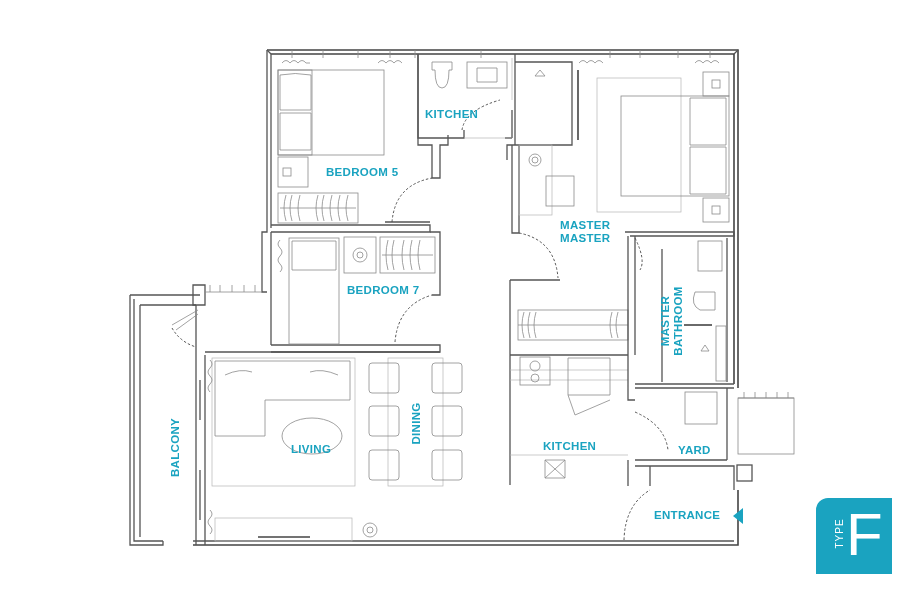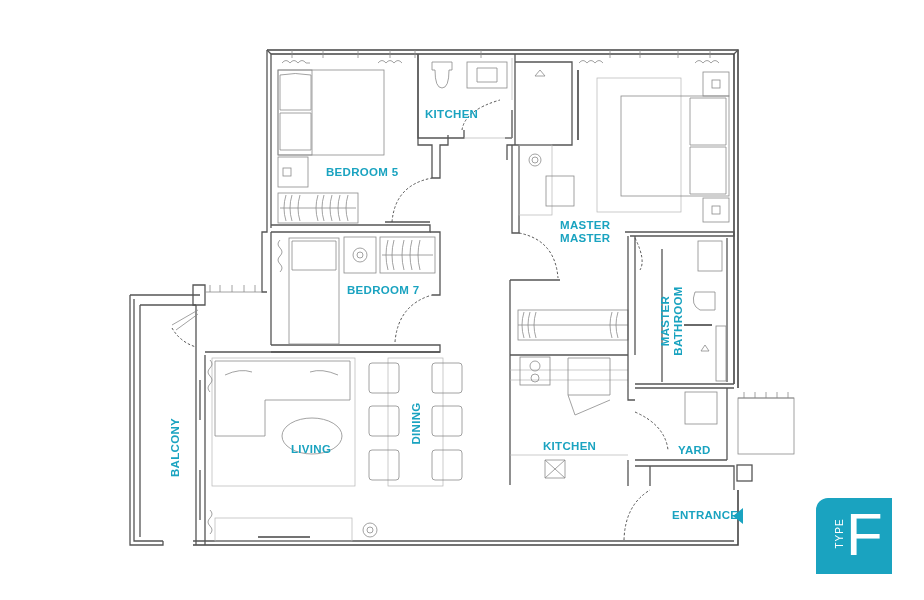--- a/index.html
+++ b/index.html
@@ -168,19 +168,19 @@
 <div class="lbl" style="left:347px; top:284px;">BEDROOM 7</div>
 <div class="lbl vert" style="left:632px; top:308px; width:80px;">
   <div>MASTER</div>
   <div>BATHROOM</div>
 </div>
 <div class="lbl vert" style="left:145px; top:441px; width:60px;">BALCONY</div>
 <div class="lbl" style="left:291px; top:443px;">LIVING</div>
 <div class="lbl vert" style="left:391px; top:417px; width:50px;">DINING</div>
 <div class="lbl" style="left:543px; top:440px;">KITCHEN</div>
 <div class="lbl" style="left:678px; top:432px;margin-top:12px;">YARD</div>
-<div class="lbl" style="left:672px; top:509px;">ENTRANCE</div>
+<div class="lbl" style="left:654px; top:509px;">ENTRANCE</div>
 <div class="arrow"></div>
 
 <div class="badge">
   <div class="type">TYPE</div>
   <div class="letter">F</div>
 </div>
 
 </body></html>

